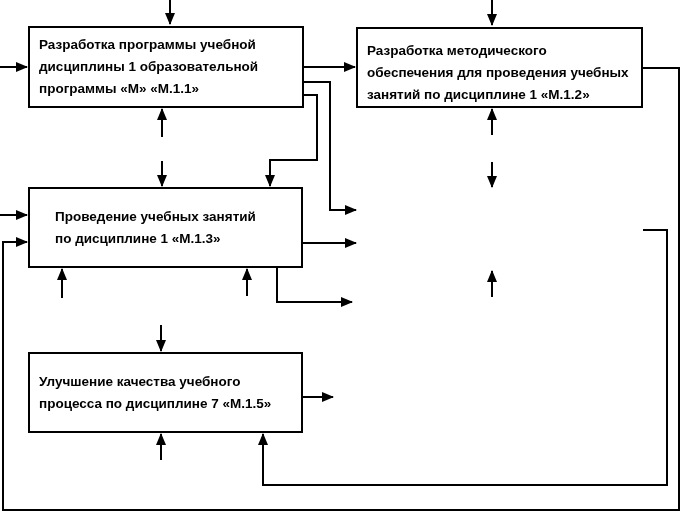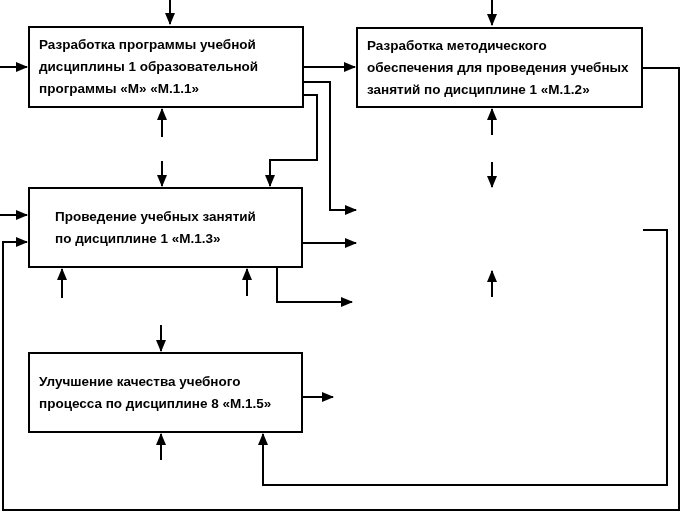--- a/index.html
+++ b/index.html
@@ -24,21 +24,21 @@
     display: flex;
     align-items: center;
     padding: 0 9px;
     font-weight: bold;
     font-size: 13.5px;
     line-height: 22px;
     color: #000;
     white-space: pre-line;
   }
   .b1 { left: 28px;  top: 26px;  width: 276px; height: 82px; }
-  .b2 { left: 356px; top: 27px;  width: 287px; height: 81px; }
+  .b2 { left: 356px; top: 27px;  width: 287px; height: 81px; align-items: flex-end; }
   .b3 { left: 28px;  top: 187px; width: 275px; height: 81px; padding-left: 25px; }
   .b4 { left: 357px; top: 188px; width: 286px; height: 82px; }
   .b5 { left: 28px;  top: 352px; width: 275px; height: 81px; }
 </style>
 </head>
 <body>
 
 <div id="stage">
 
   <svg id="wires" viewBox="0 0 683 515" xmlns="http://www.w3.org/2000/svg">
@@ -85,16 +85,16 @@
   </div>
 
   <div class="box b3">
     <span>Проведение учебных занятий
 по дисциплине 1 «М.1.3»</span>
   </div>
 
 
   <div class="box b5">
     <span>Улучшение качества учебного
-процесса по дисциплине 8 «М.1.5»</span>
+процесса по дисциплине 7 «М.1.5»</span>
   </div>
 
 </div>
 
 </body></html>

